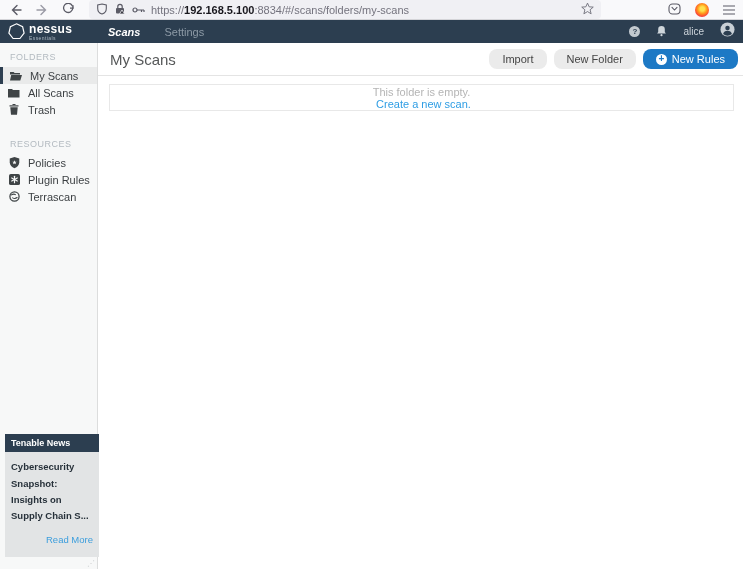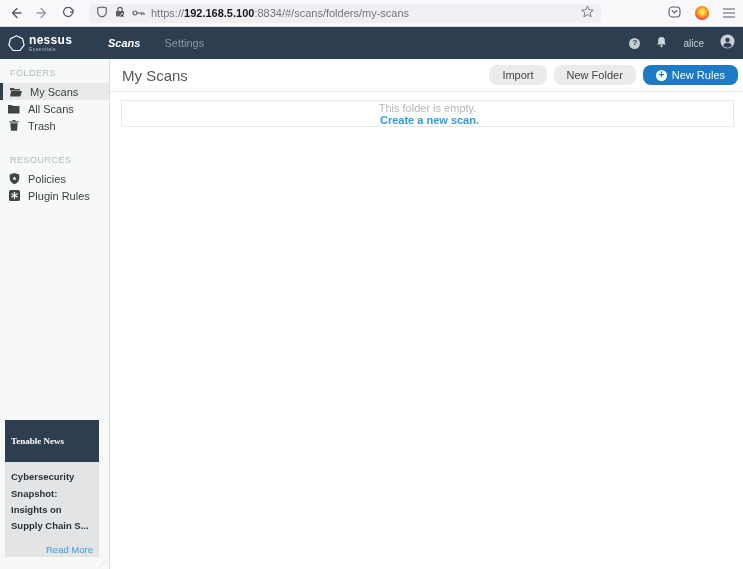--- a/index.html
+++ b/index.html
@@ -1,87 +1,87 @@
 <!DOCTYPE html>
 <html><head>
 <meta charset="utf-8">
 <style>
   * { margin:0; padding:0; box-sizing:border-box; }
   html,body { width:743px; height:569px; overflow:hidden; background:#fff;
     font-family:"Liberation Sans", sans-serif; }
   .screen { width:743px; height:569px; position:relative; display:flex; flex-direction:column; }
 
   
-  .chrome { height:27px; background:#f9f9fb; border-bottom:1px solid #d4d4d8;
+  .chrome { height:20px; background:#f9f9fb; border-bottom:1px solid #d4d4d8;
     display:flex; align-items:center; flex:0 0 auto; }
   .nav-btns { display:flex; align-items:center; gap:14px; padding:0 14px 0 10px; }
   .nav-btns svg { display:block; }
   .urlbar { flex:0 0 auto; width:512px; height:19px; background:#f0f0f4; border-radius:4px;
     display:flex; align-items:center; padding:0 7px; gap:6px; }
   .urlbar .spacer { flex:1; }
   .url-text { font-size:11px; color:#74737e; white-space:nowrap; overflow:hidden; }
   .url-text b { color:#18171d; font-weight:700; }
   .chrome-right { flex:1; display:flex; align-items:center; justify-content:flex-end;
     gap:14px; padding-right:8px; }
   .ff-logo { width:14px; height:14px; border-radius:50%;
     background: radial-gradient(circle at 52% 42%, #ffe14d 0 20%, #ff9d1c 42%, #ff5b2e 62%, #e22850 82%, #722e9e 100%); }
 
   
-  .appbar { height:32px; background:#2c3e50; display:flex; align-items:center;
+  .appbar { height:23px; background:#2c3e50; display:flex; align-items:center;
     color:#fff; flex:0 0 auto; }
   .brand { display:flex; align-items:center; gap:4px; padding-left:8px; width:104px; }
   .brand-text { line-height:1; }
   .brand-name { font-size:12px; font-weight:700; letter-spacing:.3px; color:#fff; }
   .brand-sub { font-size:5px; color:#aeb9c2; letter-spacing:.4px; margin-top:1px; }
   .tabs { display:flex; gap:24px; margin-left:4px; }
   .tab { font-size:11px; color:#8d9aa6; cursor:pointer; }
   .tab.active { color:#fff; font-weight:700;font-style:italic; }
   .appbar-right { flex:1; display:flex; align-items:center; justify-content:flex-end;
     gap:16px; padding-right:8px; }
   .help-circle { width:11px; height:11px; border-radius:50%; background:#c3cad0;
     color:#2c3e50; font-size:8px; font-weight:700; display:flex; align-items:center;
     justify-content:center; line-height:1; }
   .username { font-size:10px; color:#cdd4da; }
 
   
   .body-row { flex:1; display:flex; min-height:0; }
 
   
-  .sidebar { width:110px; background:#f7f8f8; border-right:1px solid #dcdddd;
+  .sidebar { width:98px; background:#f7f8f8; border-right:1px solid #dcdddd;
     position:relative; flex:0 0 auto; }
   .side-label { font-size:9px; letter-spacing:.5px; color:#b3bac0; padding:9px 10px 5px; }
   .side-item { display:flex; align-items:center; gap:8px; height:17px;
     padding-left:8px; font-size:11px; color:#3b3f42; cursor:pointer; }
   .side-item .ic { width:12px; display:flex; justify-content:center; }
   .side-item.active { background:#e9eaea; border-left:3px solid #2c3e50; padding-left:7px; }
   .side-section-2 { margin-top:12px; }
 
   .news { position:absolute; left:5px; bottom:12px; width:94px; }
   .news-head { background:#2c3e50; color:#fff; font-size:9px; font-weight:700;
-    padding:16px 6px;font-family:Liberation Serif, serif; }
-  .news-body { background:#e2e4e5; padding:7px 6px 2px; }
+    padding:4px 6px; }
+  .news-body { background:#e2e4e5; padding:7px 6px 12px; }
   .news-headline { font-size:9.5px; font-weight:700; color:#27313a; line-height:1.7; }
   .news-link { display:block; text-align:right; font-size:9.5px; color:#3c9edd;
     margin-top:10px; cursor:pointer; text-decoration:none; }
 
   
   .main { flex:1; background:#fff; min-width:0; }
   .main-head { height:33px; display:flex; align-items:center; padding:0 5px 0 12px;
     border-bottom:1px solid #e4e4e4; }
   .page-title { font-size:15px; color:#565859; }
   .actions { margin-left:auto; display:flex; gap:7px; }
   .btn { font-size:11px; color:#444; background:#ebebeb; border:none; border-radius:8px;
     padding:4px 13px; cursor:pointer; font-family:inherit; }
   .btn-primary { background:#1d79c5; color:#fff; display:flex; align-items:center; gap:5px; }
   .plus-circle { width:11px; height:11px; border-radius:50%; background:#fff; color:#1d79c5;
     font-size:10px; font-weight:700; display:flex; align-items:center; justify-content:center;
     line-height:1; }
   .empty-box { margin:8px 9px 0 11px; border:1px solid #e8e8e8; height:27px;
     display:flex; align-items:center; justify-content:center; font-size:11px; color:#b5b5b5;flex-direction:column; }
-  .empty-box a { color:#2e9de4; text-decoration:none; margin-left:4px; cursor:pointer;font-weight:bold; }
+  .empty-box a { color:#2e9de4; text-decoration:none; margin-left:4px; cursor:pointer; }
 
   .grip { position:absolute; right:2px; bottom:1px; font-size:8px; color:#c9cccd; }
 </style>
 </head>
 <body>
 
 <div class="screen">
 
   <div class="chrome">
     <div class="nav-btns">
@@ -232,20 +232,29 @@
               <g stroke="#f7f8f8" stroke-width="1.3" stroke-linecap="round">
                 <path d="M6 2.5v7"></path>
                 <path d="M3 4.3l6 3.4"></path>
                 <path d="M9 4.3L3 7.7"></path>
               </g>
             </svg>
         </span>
         <span>Plugin Rules</span>
       </div>
 
+      <div class="side-item">
+        <span class="ic">
+          <svg width="11" height="11" viewBox="0 0 12 12">
+              <circle cx="6" cy="6" r="5" fill="none" stroke="#3f4446" stroke-width="1.4"></circle>
+              <path d="M2.6 4.2c1.4-.9 3.2-1 4.4-.2M4 7.5c1.6.9 3.6.6 4.8-.4" stroke="#3f4446" stroke-width="1.2" fill="none" stroke-linecap="round"></path>
+            </svg>
+        </span>
+        <span>Terrascan</span>
+      </div>
 
       <div class="news">
         <div class="news-head">Tenable News</div>
         <div class="news-body">
           <div class="news-headline">Cybersecurity Snapshot: Insights on Supply Chain S...</div>
           <a class="news-link">Read More</a>
         </div>
       </div>
       <span class="grip">⋰</span>
     </div>

